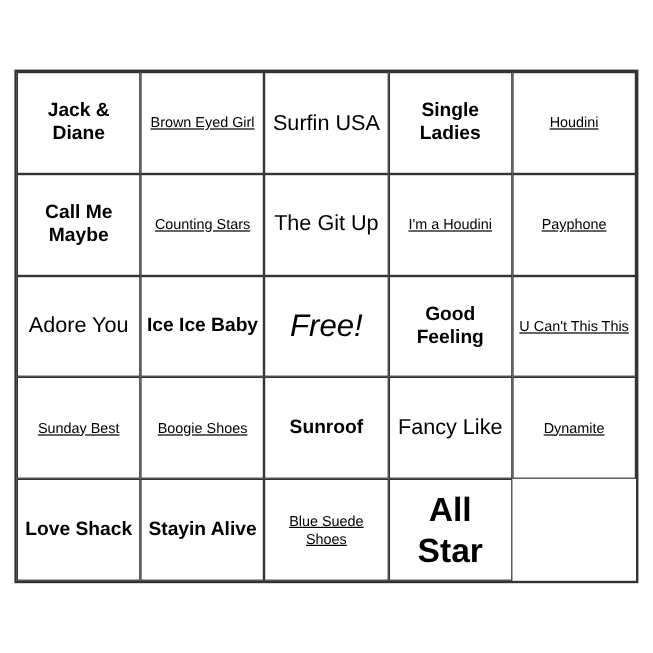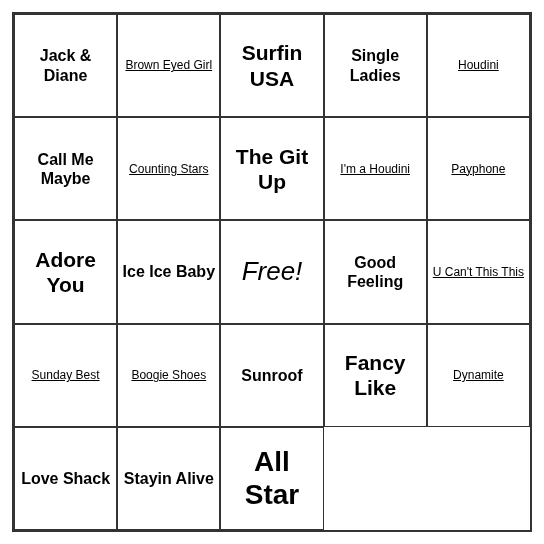--- a/index.html
+++ b/index.html
@@ -7,38 +7,38 @@
       width: 544px;
       height: 544px;
       background: #fff;
       display: flex;
       align-items: center;
       justify-content: center;
       font-family: Arial, sans-serif;
     }
     .bingo-card {
       width: 520px;
-      height: 520px;
+      height: 428px;
       border: 2px solid #333;
       display: grid;
       grid-template-columns: repeat(5, 1fr);
       grid-template-rows: repeat(5, 1fr);
     }
     .cell {
       border: 1.5px solid #333;
       display: flex;
       align-items: center;
       justify-content: center;
       text-align: center;
       padding: 4px;
       line-height: 1.2;
     }
     .cell.large {
-      font-size: 21px;
-      font-weight: bold;
+      font-size: 18px;
+      font-weight: normal;
     }
     .cell.medium {
       font-size: 16px;
       font-weight: bold;
     }
     .cell.small {
       font-size: 12px;
       text-decoration: underline;
     }
     .cell.free {
@@ -70,14 +70,15 @@
     <div class="cell free">Free!</div>
     <div class="cell medium">Good Feeling</div>
     <div class="cell small">U Can't This This</div>
     <div class="cell small">Sunday Best</div>
     <div class="cell small">Boogie Shoes</div>
     <div class="cell medium">Sunroof</div>
     <div class="cell large">Fancy Like</div>
     <div class="cell small">Dynamite</div>
     <div class="cell medium">Love Shack</div>
     <div class="cell medium">Stayin Alive</div>
+    <div class="cell small">Blue Suede Shoes</div>
     <div class="cell allstar">All Star</div>
   </div>
 
 </body></html>

